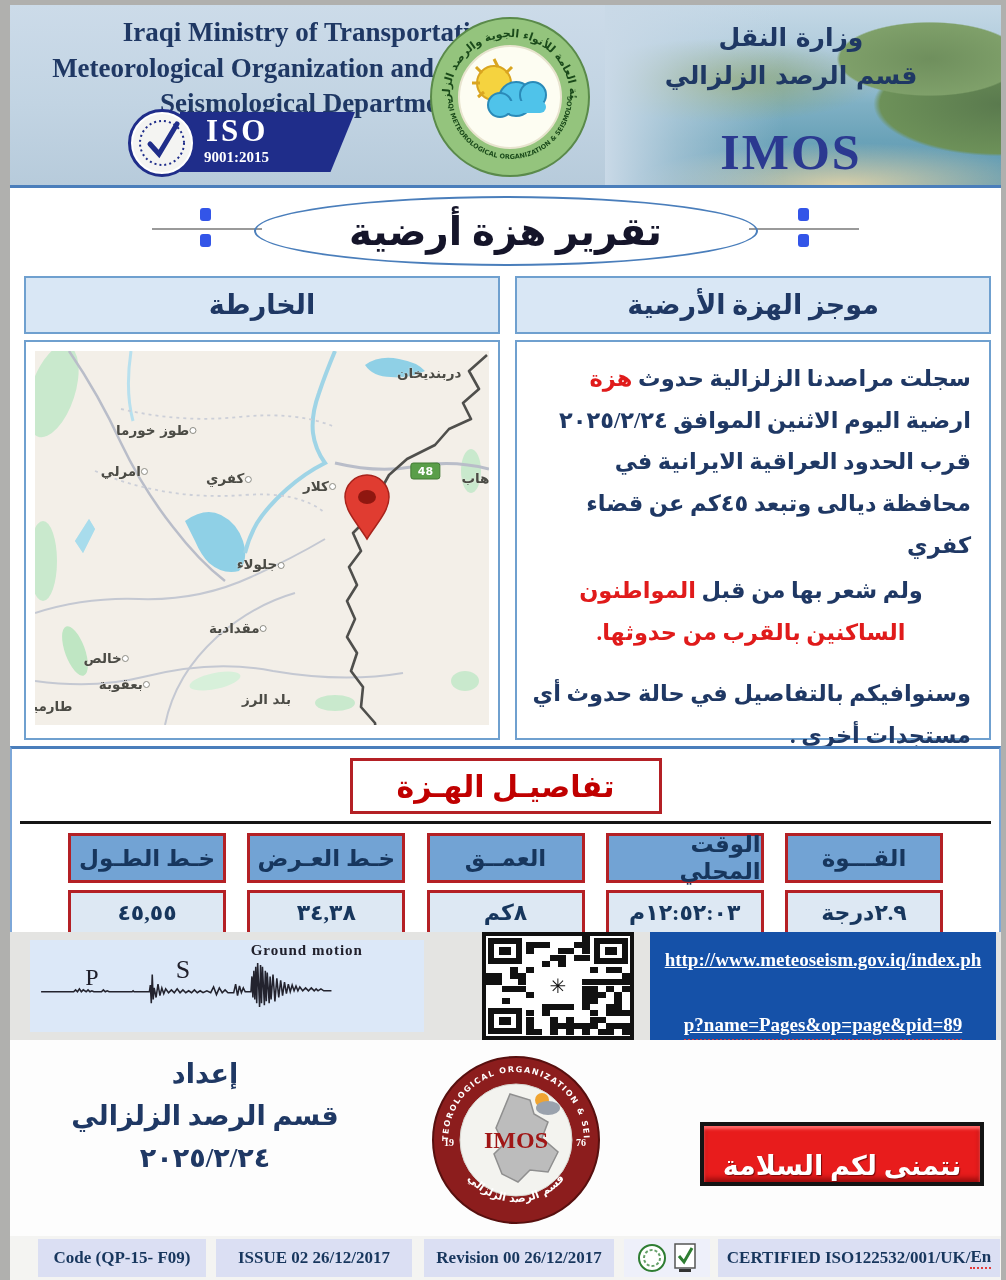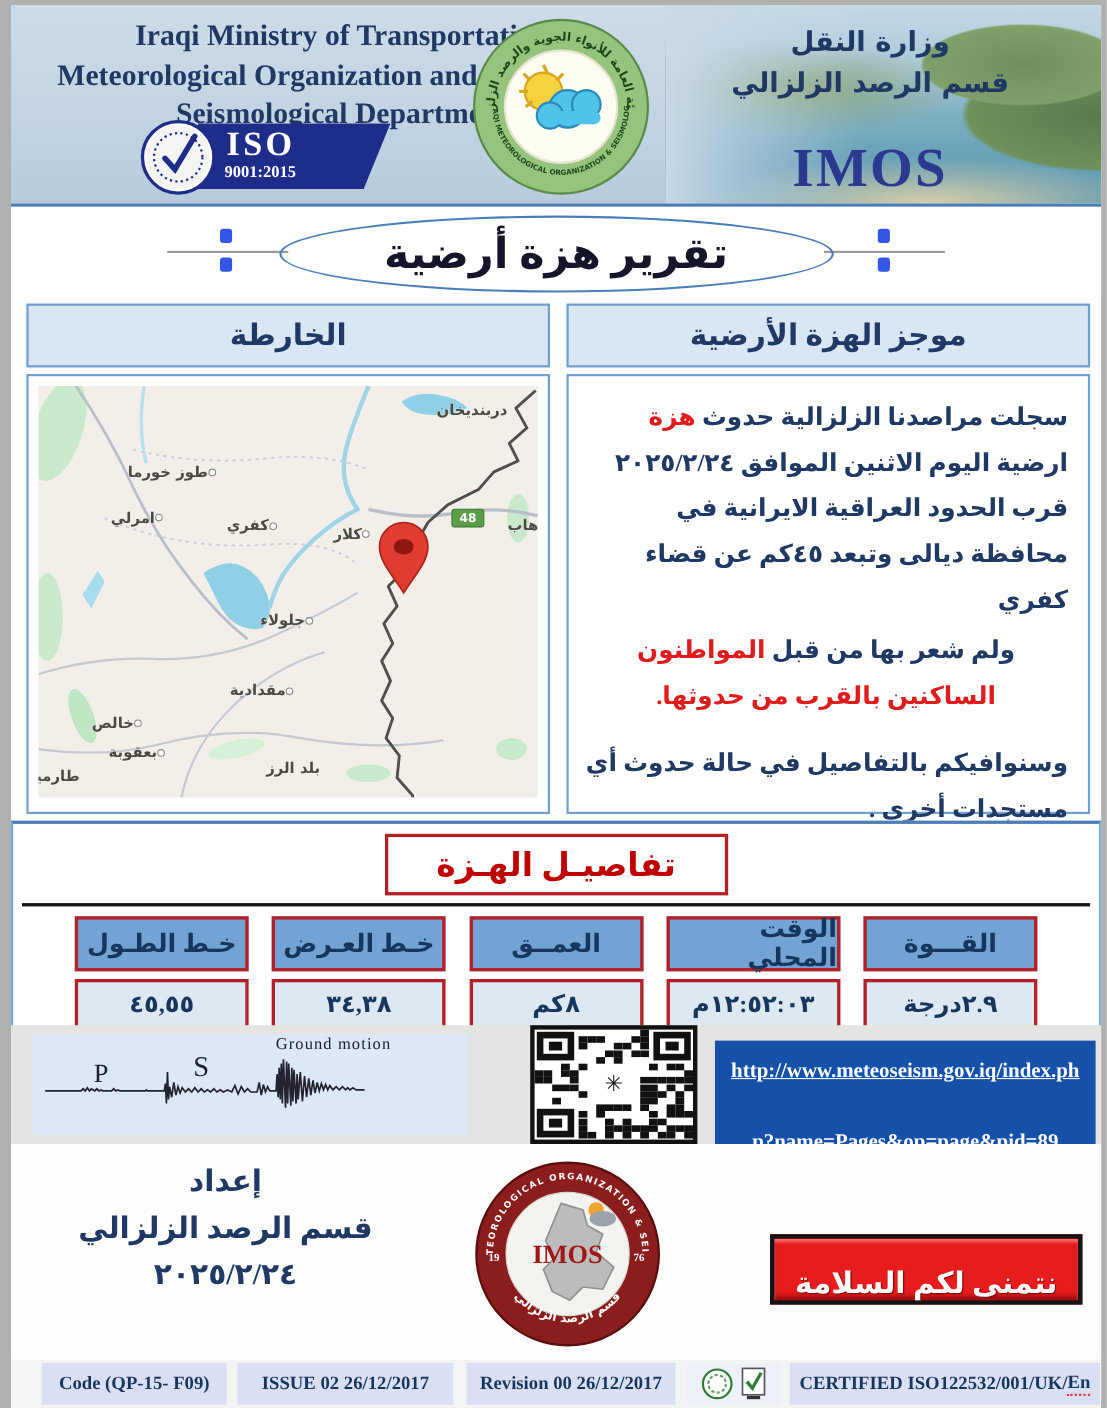--- a/index.html
+++ b/index.html
@@ -99,30 +99,30 @@
         justify-content:center;color:#17365d;font-weight:bold;font-size:22px;
         font-family:"Liberation Serif","DejaVu Sans",serif;}
 
   
   .band3{position:absolute;left:10px;top:932px;width:991px;height:108px;background:#e4e4e2;}
   .seismo{position:absolute;left:20px;top:8px;width:394px;height:92px;background:#dce8f8;}
   .seismo svg{position:absolute;left:0;top:0;}
   .slabel{position:absolute;color:#20202c;font-family:"Liberation Serif",serif;}
   .sp{left:14%;top:26%;font-size:24px;}
   .ss{left:37%;top:16%;font-size:26px;}
-  .sgm{left:56%;top:2%;font-size:15px;font-weight:normal;letter-spacing:1px;text-align:right;}
+  .sgm{left:56%;top:2%;font-size:15px;font-weight:bold;letter-spacing:1px;text-align:right;}
   .qr{position:absolute;left:472px;top:0px;width:152px;height:108px;background:#fff;
       border:4px solid #111;box-sizing:border-box;}
   .qr i{position:absolute;width:8px;height:6px;background:#111;}
   .fp{position:absolute;width:34px;height:26px;border:6px solid #111;box-sizing:border-box;background:#fff;}
   .fp:after{content:"";position:absolute;left:5px;top:3px;width:12px;height:8px;background:#111;}
   .fp1{left:2px;top:2px;}.fp2{right:2px;top:2px;}.fp3{left:2px;bottom:2px;}
   .qrc{position:absolute;left:50%;top:50%;transform:translate(-50%,-50%);background:#fff;
        width:34px;height:30px;text-align:center;font-size:20px;line-height:30px;color:#111;}
-  .urlbox{position:absolute;left:640px;top:14px;width:346px;height:125px;background:#1551a8;
+  .urlbox{position:absolute;left:640px;top:0;width:346px;height:125px;background:#1551a8;
           display:flex;flex-direction:column;align-items:center;padding-top:14px;box-sizing:border-box;}
   .urlbox a{color:#fff;font-weight:bold;font-size:19px;text-decoration:underline;
             font-family:"Liberation Serif",serif;line-height:1.5;}
   .url2{border-bottom:2px dotted #e33b3b;margin-top:36px;}
 
   
   .foot{position:absolute;left:10px;top:1040px;width:991px;height:196px;background:#fdfdfd;}
   .prep{position:absolute;left:40px;top:14px;width:310px;text-align:center;direction:rtl;
         color:#1f3864;font-weight:bold;font-size:27px;line-height:1.55;
         font-family:"Liberation Serif","DejaVu Sans",serif;}

